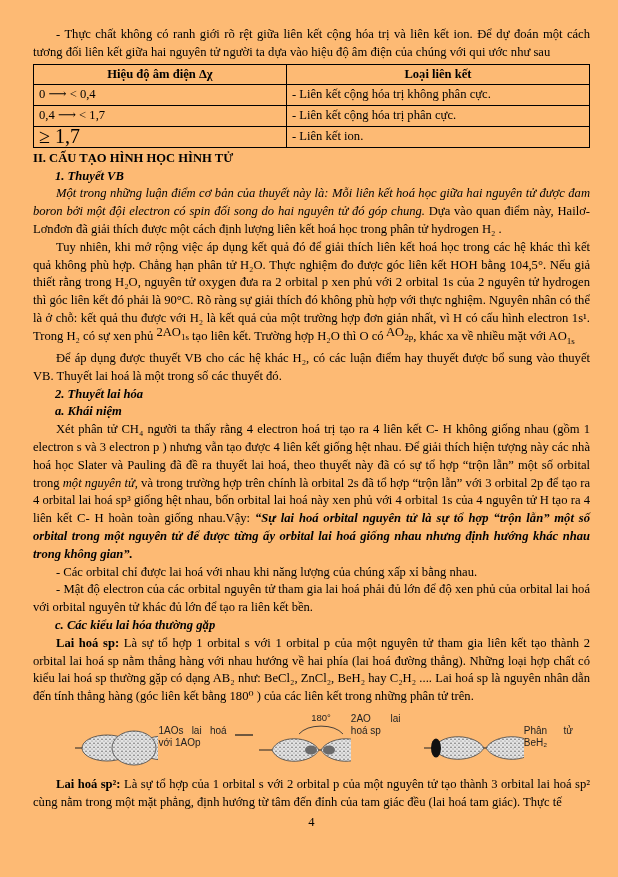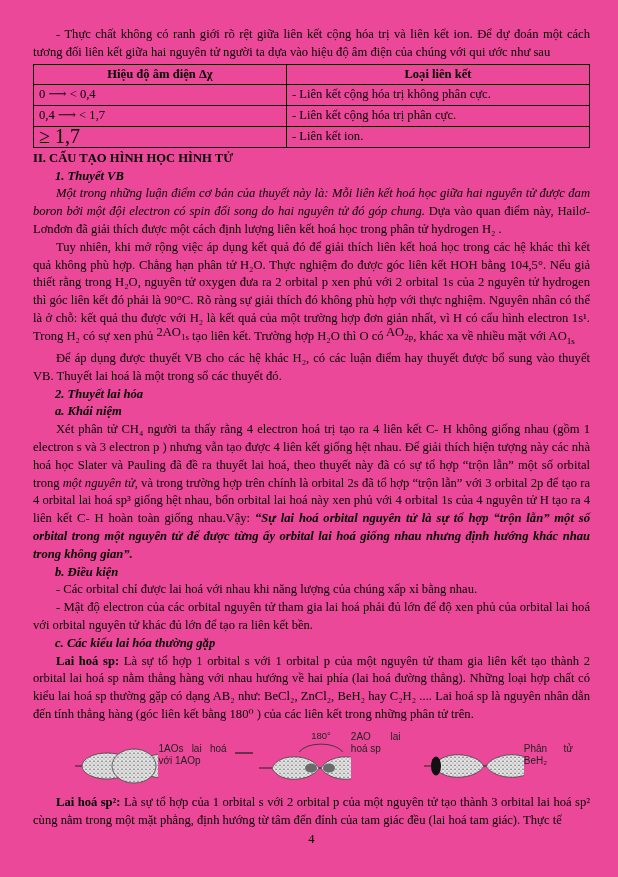--- a/index.html
+++ b/index.html
@@ -1,20 +1,20 @@
 <!DOCTYPE html>
 <html><head>
 <meta charset="utf-8">
 <style>
   html,body{margin:0;padding:0;background:#fff;}
   .page{
     width:618px;height:877px;box-sizing:border-box;
     padding:26px 28px 0 33px;
     font-family:"Liberation Serif","DejaVu Serif",serif;
-    font-size:12.6px;line-height:17.8px;color:#000;background:#ec4899;
+    font-size:12.6px;line-height:17.8px;color:#000;background:#fdba74;
     overflow:hidden;text-align:justify;
   }
   p.para{margin:0;text-indent:23px;}
   .h-main{font-weight:bold;margin:0;text-indent:0;text-align:left;}
   .h-sub{font-weight:bold;margin:0 0 0 22px;text-indent:0;text-align:left;font-style:italic;}
   table.bond{width:100%;border-collapse:collapse;margin:2px 0 2px 0;}
   table.bond th,table.bond td{
     border:1px solid #000;padding:1px 5px;
     font-family:"Liberation Serif","DejaVu Serif","DejaVu Sans",serif;
   }
@@ -80,21 +80,20 @@
 
   <p class="para"><span class="seg-i">Một trong những luận điểm cơ bản của thuyết này là: Mỗi liên kết hoá học giữa hai nguyên tử được đam boron bởi một đội electron có spin đối song do hai nguyên tử đó góp chung.</span><span class="seg-n"> Dựa vào quan điểm này, Hailơ-Lơnđơn đã giải thích được một cách định lượng liên kết hoá học trong phân tử hydrogen H₂ .</span></p>
   <p class="para"><span class="seg-n">Tuy nhiên, khi mở rộng việc áp dụng kết quả đó để giải thích liên kết hoá học trong các hệ khác thì kết quả không phù hợp. Chẳng hạn phân tử H₂O. Thực nghiệm đo được góc liên kết HOH bằng 104,5°. Nếu giả thiết rằng trong H₂O, nguyên tử oxygen đưa ra 2 orbital p xen phủ với 2 orbital 1s của 2 nguyên tử hydrogen thì góc liên kết đó phải là 90°C. Rõ ràng sự giải thích đó không phù hợp với thực nghiệm. Nguyên nhân có thể là ở chỗ: kết quả thu được với H₂ là kết quả của một trường hợp đơn giản nhất, vì H có cấu hình electron 1s¹. Trong H₂ có sự xen phủ </span><span class="seg-raise">2AO</span><span class="seg-sm">1s</span><span class="seg-n"> tạo liên kết. Trường hợp H₂O thì O có </span><span class="seg-raise">AO</span><span class="seg-sm">2p</span><span class="seg-n">, khác xa về nhiều mặt với AO</span><span class="seg-sub">1s</span></p>
   <p class="para"><span class="seg-n">Để áp dụng được thuyết VB cho các hệ khác H₂, có các luận điểm hay thuyết được bổ sung vào thuyết VB. Thuyết lai hoá là một trong số các thuyết đó.</span></p>
 
   <p class="h-sub">2. Thuyết lai hóa</p>
   <p class="h-sub">a. Khái niệm</p>
 
   <p class="para"><span class="seg-n">Xét phân tử CH₄ người ta thấy rằng 4 electron hoá trị tạo ra 4 liên kết C- H không giống nhau (gồm 1 electron s và 3 electron p ) nhưng vẫn tạo được 4 liên kết giống hệt nhau. Để giải thích hiện tượng này các nhà hoá học Slater và Pauling đã đề ra thuyết lai hoá, theo thuyết này đã có sự tổ hợp “trộn lẫn” một số orbital trong </span><span class="seg-i">một nguyên tử,</span><span class="seg-n"> và trong trường hợp trên chính là orbital  2s đã tổ hợp “trộn lẫn” với 3 orbital 2p để tạo ra 4 orbital lai hoá sp³ giống hệt nhau, bốn orbital lai hoá này xen phủ với 4 orbital 1s của 4 nguyên tử H tạo ra 4 liên kết  C- H hoàn toàn giống nhau.Vậy: </span><span class="seg-bi">“Sự lai hoá orbital nguyên tử là sự tổ hợp “trộn lẫn” một số orbital trong một nguyên tử để được từng ấy orbital lai hoá giống nhau nhưng định hướng khác nhau trong không gian”.</span></p>
 
-  <p class="h-sub">b. Điều kiện</p>
   <p class="para"><span class="seg-n">- Các orbital chỉ được lai hoá  với nhau khi năng lượng của chúng xấp xỉ bằng nhau.</span></p>
   <p class="para"><span class="seg-n">- Mật độ electron của các orbital nguyên tử tham gia lai hoá phải đủ lớn để độ xen phủ của orbital lai hoá với orbital nguyên tử khác đủ lớn để tạo ra liên kết bền.</span></p>
 
   <p class="h-sub">c. Các kiểu lai hóa thường gặp</p>
   <p class="para"><span class="seg-b">Lai hoá sp:</span><span class="seg-n"> Là sự tổ hợp 1 orbital s với 1 orbital p của một nguyên tử  tham gia liên kết tạo thành 2 orbital lai hoá sp nằm thẳng hàng với nhau hướng về hai phía (lai hoá đường thẳng). Những loại hợp chất có kiểu lai hoá sp thường gặp có dạng AB₂ như: BeCl₂, ZnCl₂, BeH₂ hay C₂H₂ .... Lai hoá sp là nguyên nhân dẫn đến tính thẳng hàng (góc liên kết bằng 180⁰ ) của các liên kết trong những phân tử trên.</span></p>
 
   <div class="figure">
     <svg width="0" height="0" style="position:absolute">
       <defs>
         <pattern id="stip" width="4" height="4" patternUnits="userSpaceOnUse">

